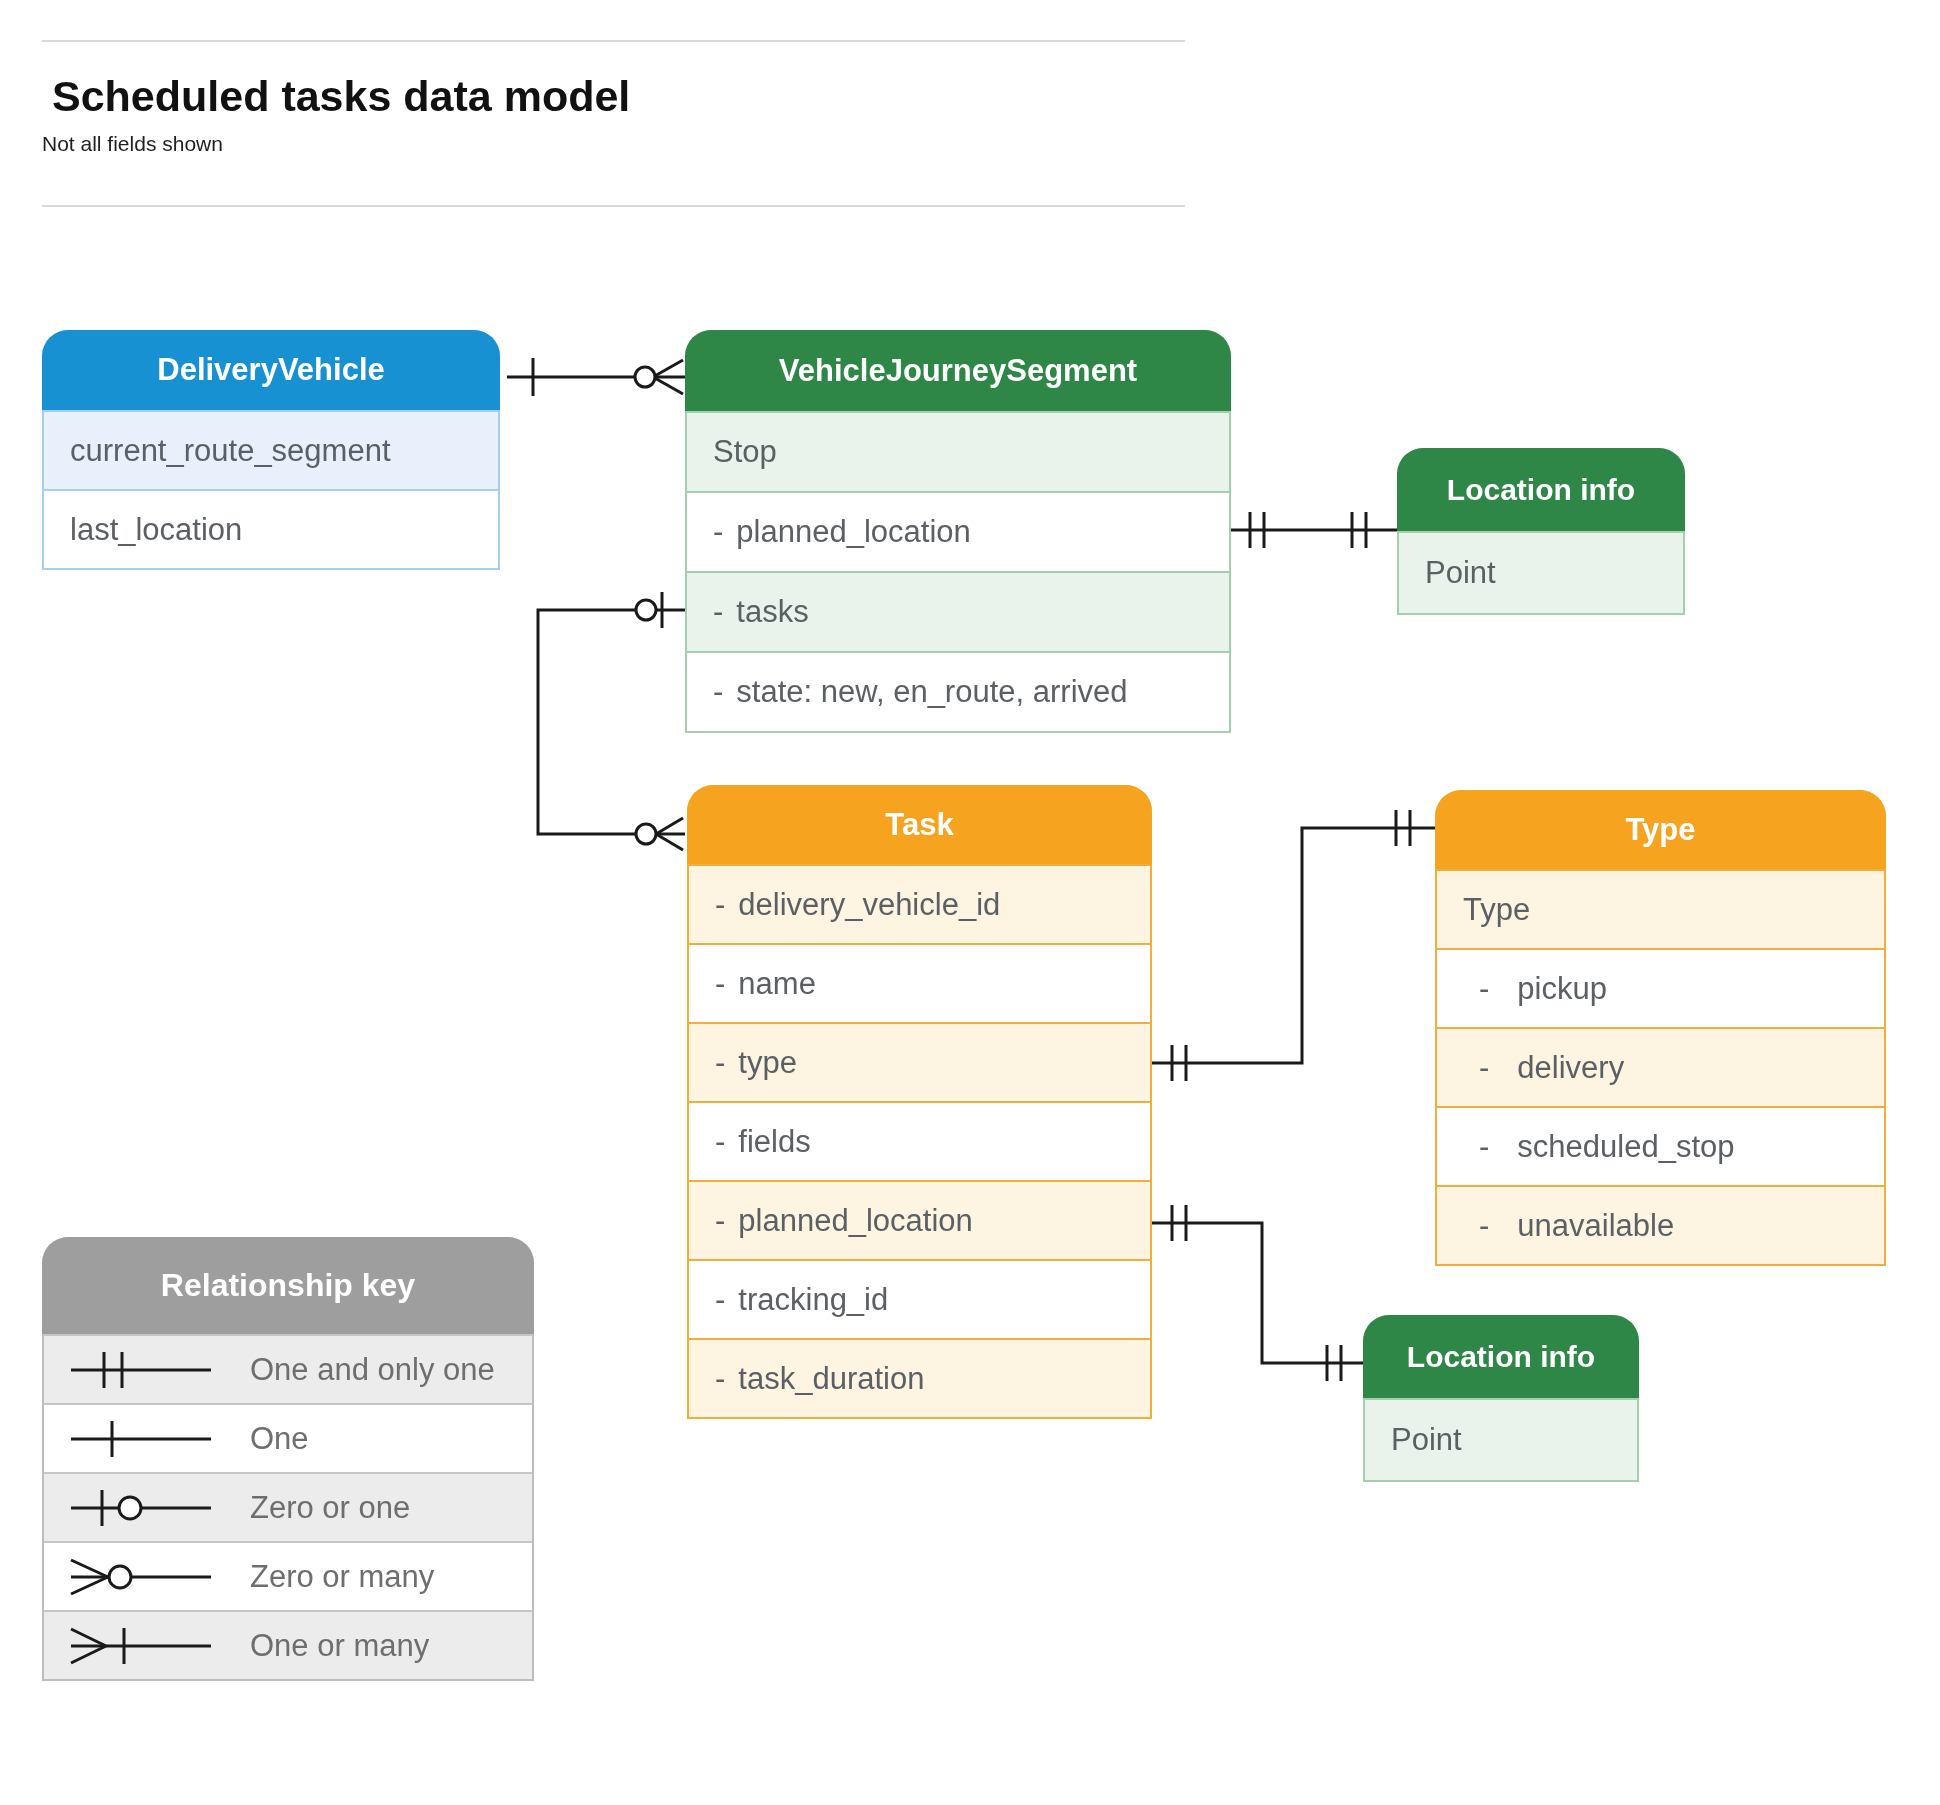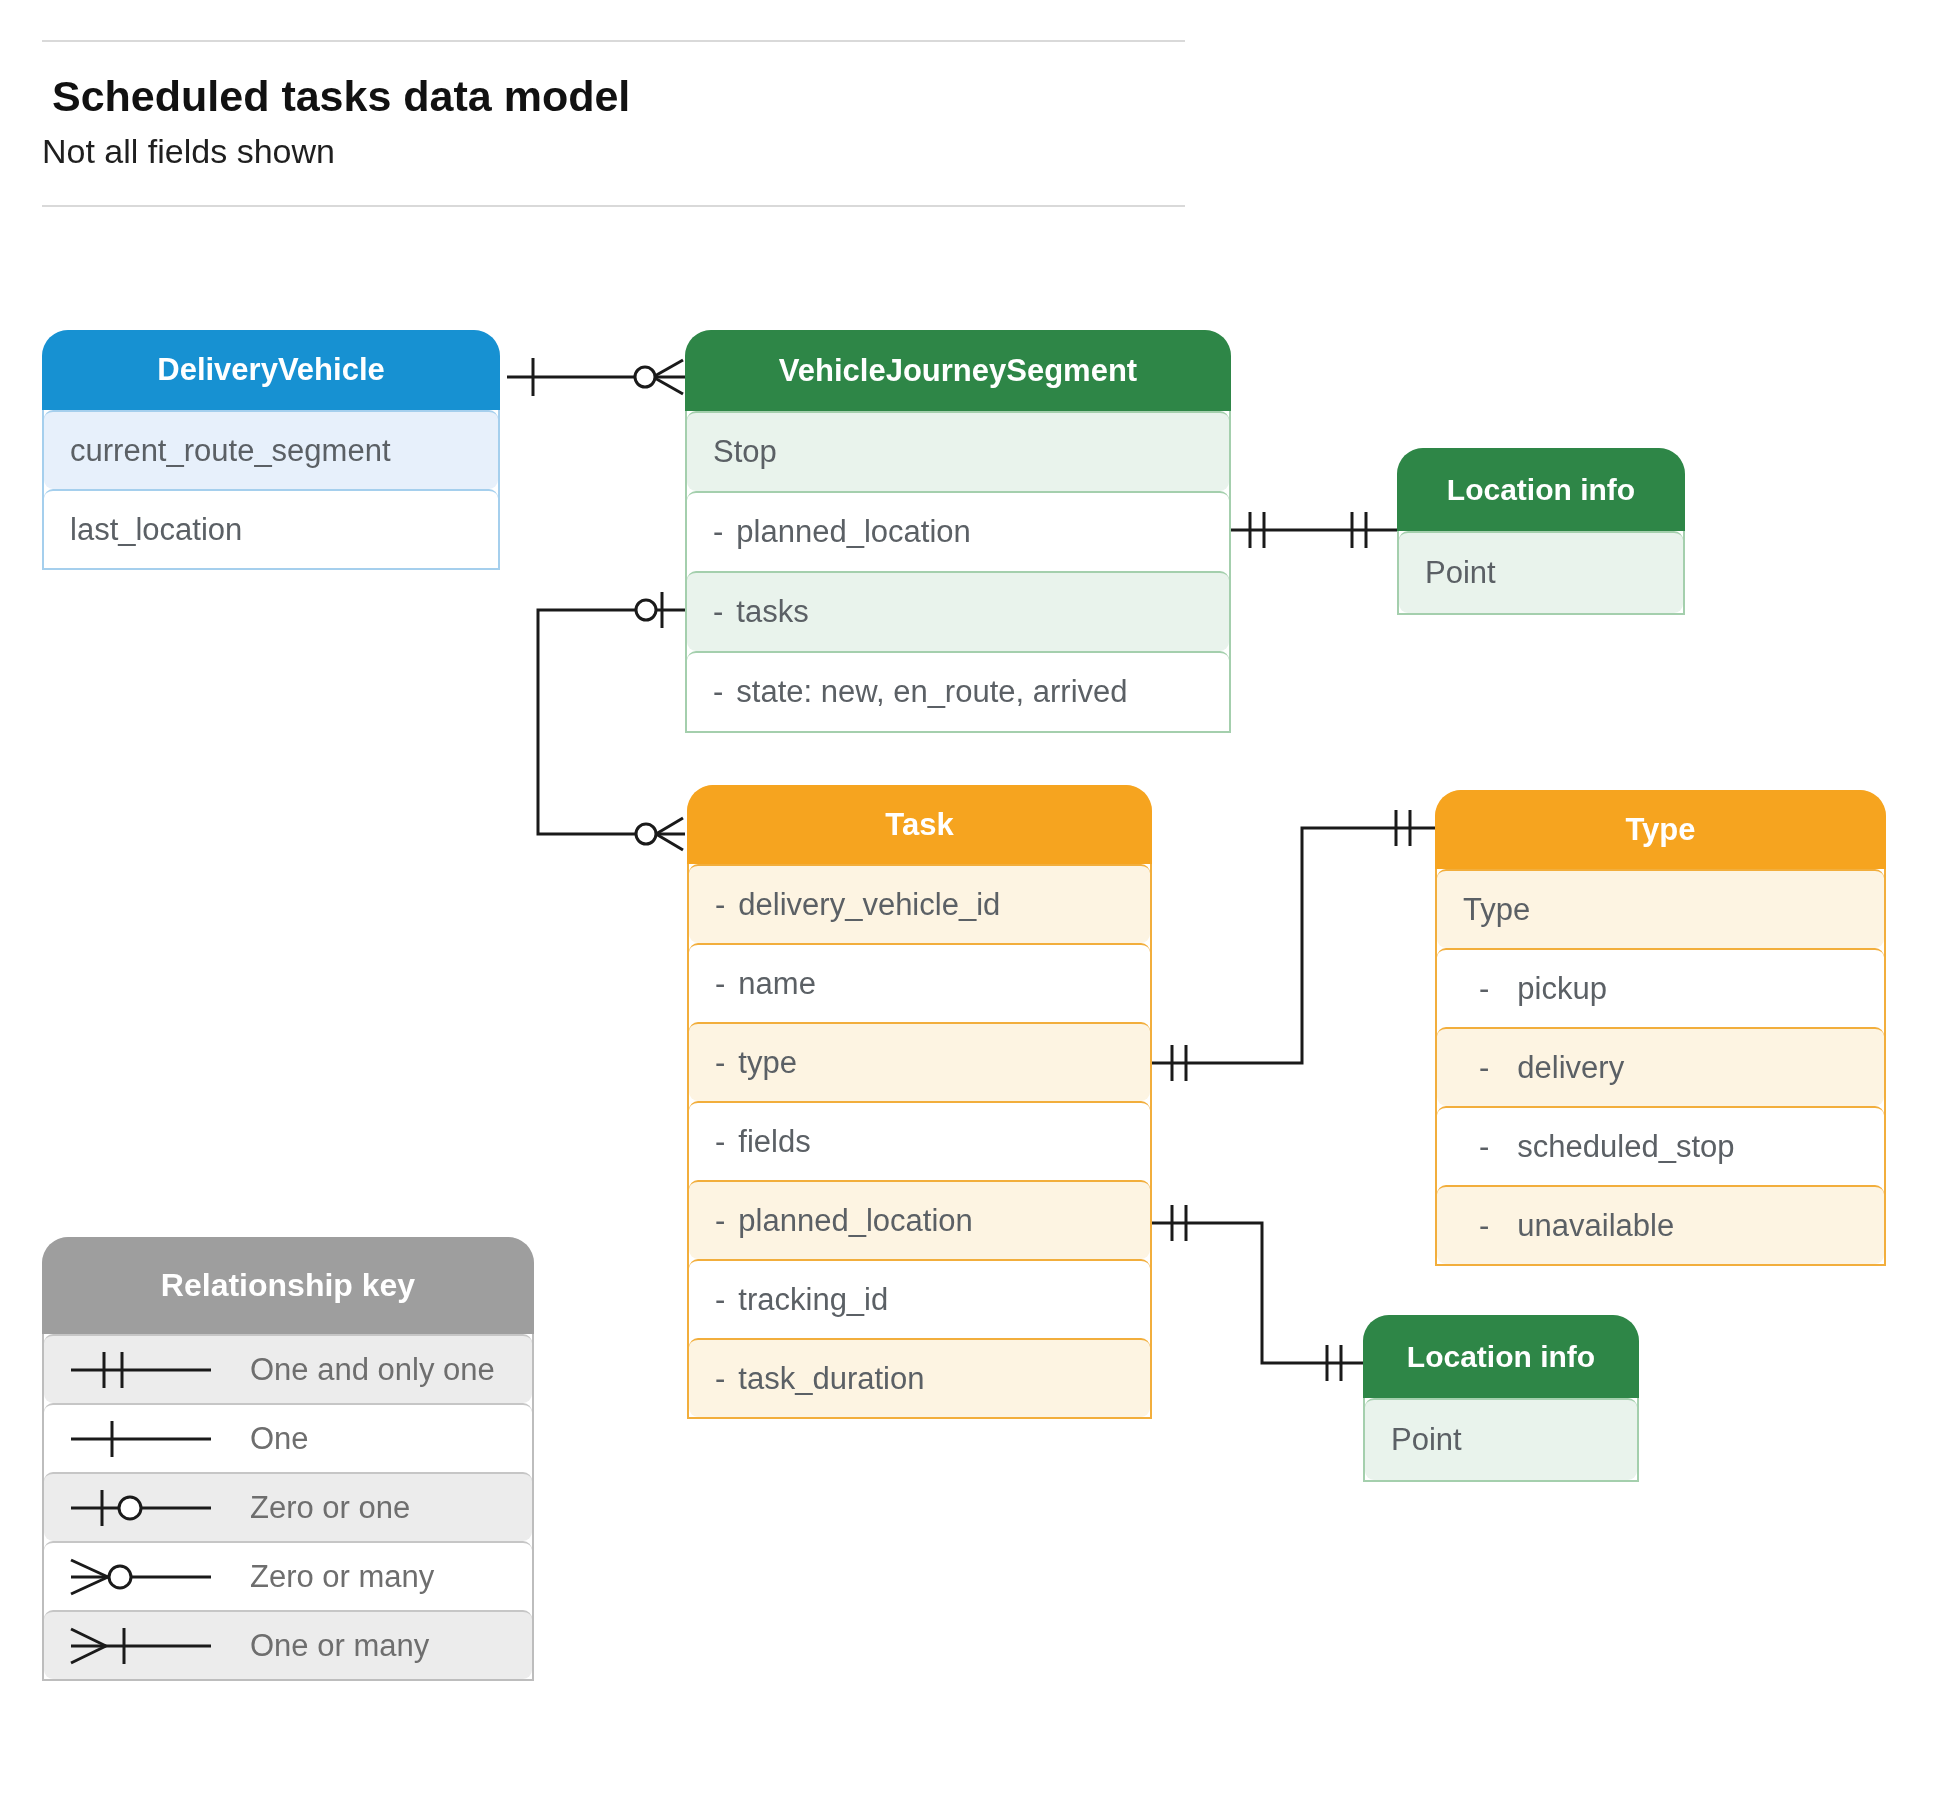--- a/index.html
+++ b/index.html
@@ -11,27 +11,27 @@
   }
   html,body{margin:0;padding:0;background:#ffffff;}
   body{font-family:"Liberation Sans", sans-serif;}
   #canvas{position:relative;width:1940px;height:1805px;background:#fff;overflow:hidden;}
 
   .hrule{position:absolute;height:2px;background:#d9d9d9;}
   #rule-top{left:42px;top:40px;width:1143px;}
   #rule-bottom{left:42px;top:205px;width:1143px;}
 
   #page-title{position:absolute;left:52px;top:72px;font-size:43px;font-weight:700;color:#111;letter-spacing:0;}
-  #page-subtitle{position:absolute;left:42px;top:132px;font-size:34px;font-weight:400;color:#1f1f1f;}
+  #page-subtitle{position:absolute;left:42px;top:132px;font-size:21px;font-weight:400;color:#1f1f1f;}
 
   .entity{position:absolute;box-sizing:border-box;border:2px solid;border-radius:28px 28px 0 0;background:#fff;}
   .entity-header{box-sizing:border-box;margin:-2px -2px 0 -2px;border-radius:26px 26px 0 0;
     display:flex;align-items:center;justify-content:center;color:#fff;font-weight:600;font-size:31px;}
   .row{box-sizing:border-box;display:flex;align-items:center;font-size:31px;color:var(--fieldtext);
-    padding-left:26px;border-top:2px solid;border-radius:9px;}
+    padding-left:26px;border-top:2px solid;}
   .row:first-of-type{border-top:none;}
   .dash{white-space:pre;}
   .dash:not(:empty){margin-right:13px;}
 
   
   #delivery-vehicle{left:42px;top:330px;width:458px;border-color:var(--blue-border);}
   #delivery-vehicle .entity-header{height:80px;background:var(--blue);}
   #delivery-vehicle .row{height:79px;border-color:var(--blue-border);}
 
   

